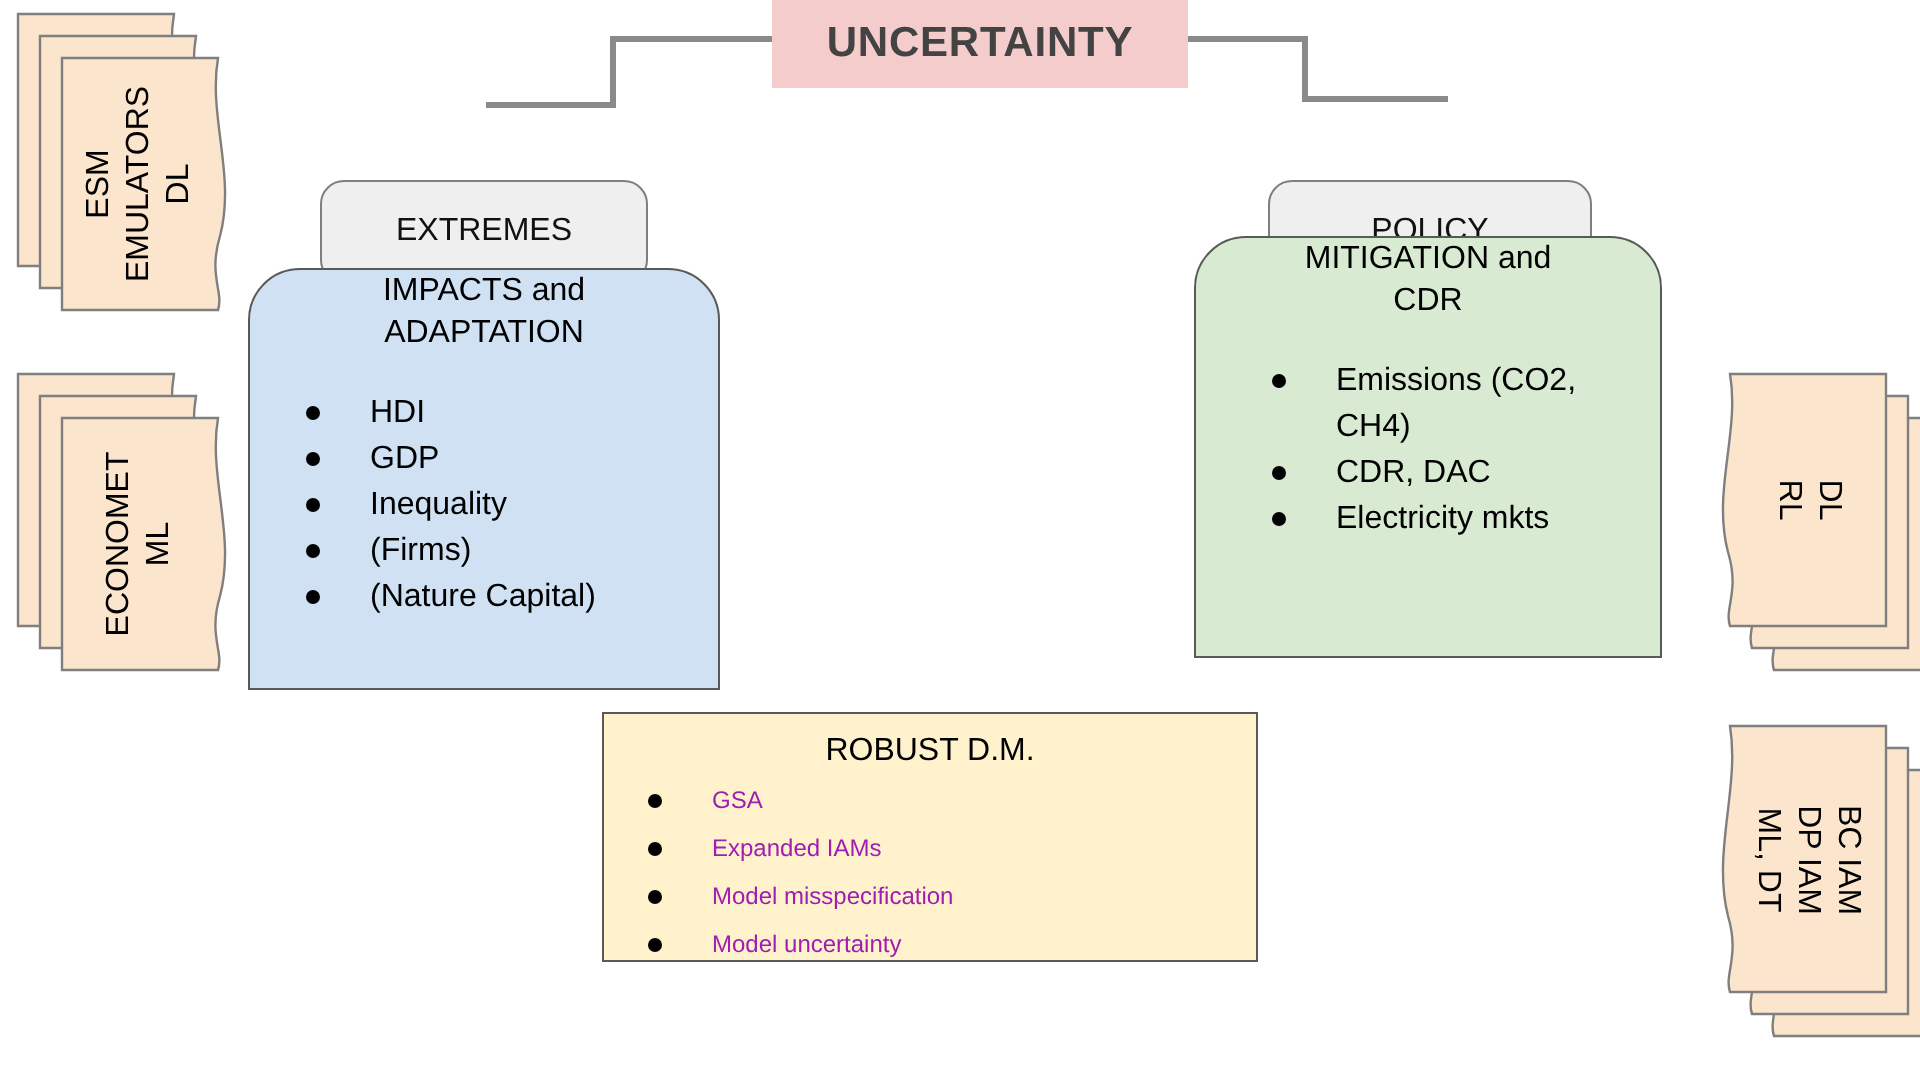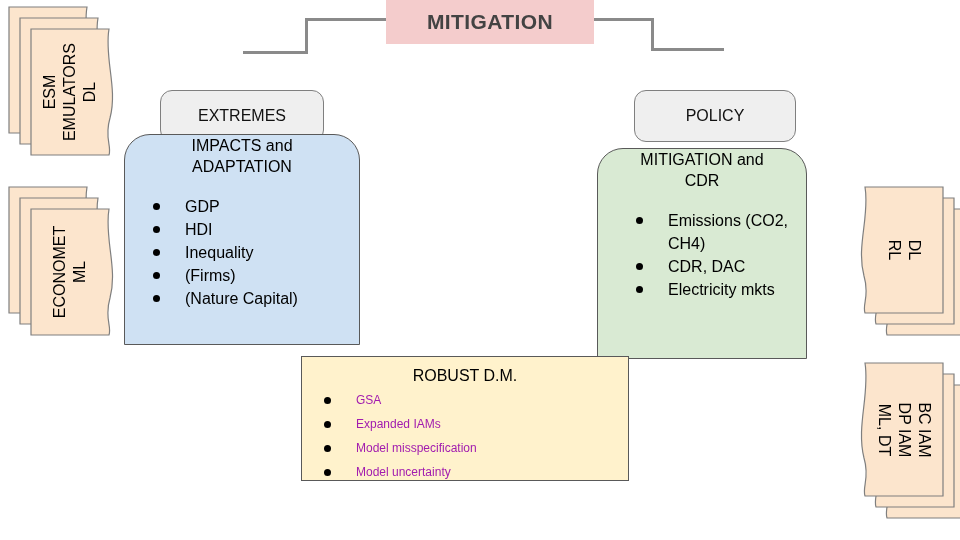--- a/index.html
+++ b/index.html
@@ -191,44 +191,44 @@
 
   <div class="ln ln-h abs" style="left:305px;top:18px;width:84px;"></div>
   <div class="ln ln-v abs" style="left:305px;top:18px;height:36px;"></div>
   <div class="ln ln-h abs" style="left:243px;top:51px;width:65px;"></div>
 
   <div class="ln ln-h abs" style="left:594px;top:18px;width:60px;"></div>
   <div class="ln ln-v abs" style="left:651px;top:18px;height:33px;"></div>
   <div class="ln ln-h abs" style="left:651px;top:48px;width:73px;"></div>
 
   <div class="abs banner">
-    <span class="banner-label">MITIGATION</span>
+    <span class="banner-label">UNCERTAINTY</span>
   </div>
 
   <div class="abs pill" style="left:160px;top:66px;width:162px;height:50px;">
     <span class="pill-label">EXTREMES</span>
   </div>
 
   <div class="abs pill" style="left:634px;top:66px;width:160px;height:50px;">
     <span class="pill-label">POLICY</span>
   </div>
 
   <div class="abs panel panel-blue" style="left:124px;top:134px;width:236px;height:211px;">
     <div class="panel-title">IMPACTS and
 ADAPTATION</div>
     <ul>
+      <li>HDI</li>
       <li>GDP</li>
-      <li>HDI</li>
       <li>Inequality</li>
       <li>(Firms)</li>
       <li>(Nature Capital)</li>
     </ul>
   </div>
 
-  <div class="abs panel panel-green" style="left:597px;top:148px;width:210px;height:211px;">
+  <div class="abs panel panel-green" style="left:597px;top:118px;width:234px;height:211px;">
     <div class="panel-title">MITIGATION and
 CDR</div>
     <ul style="padding-left:38px;">
       <li style="white-space:pre-line;">Emissions (CO2,
 CH4)</li>
       <li>CDR, DAC</li>
       <li>Electricity mkts</li>
     </ul>
   </div>
 

